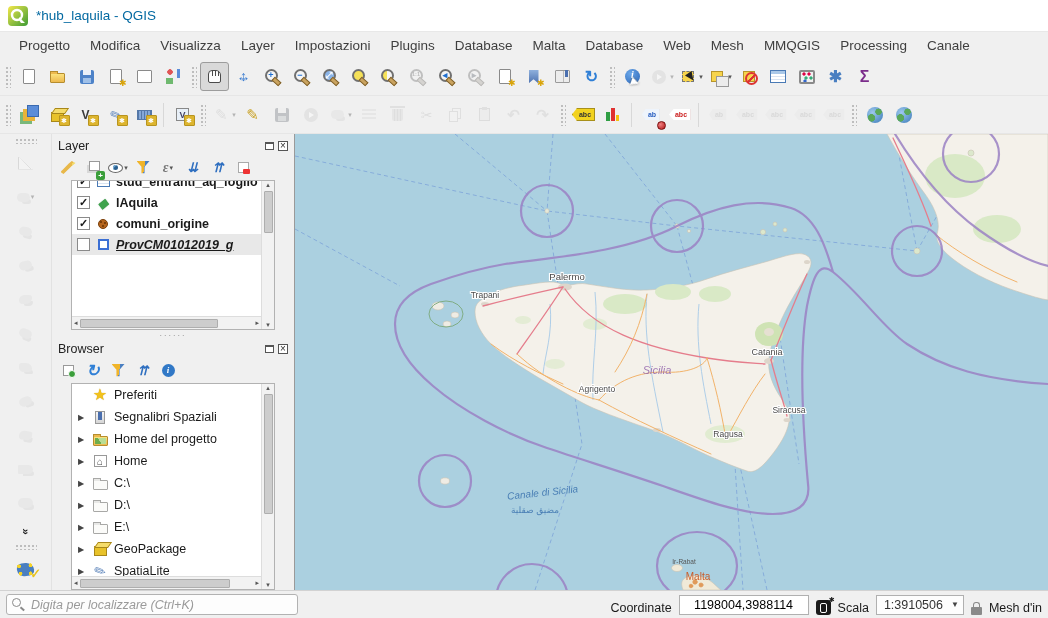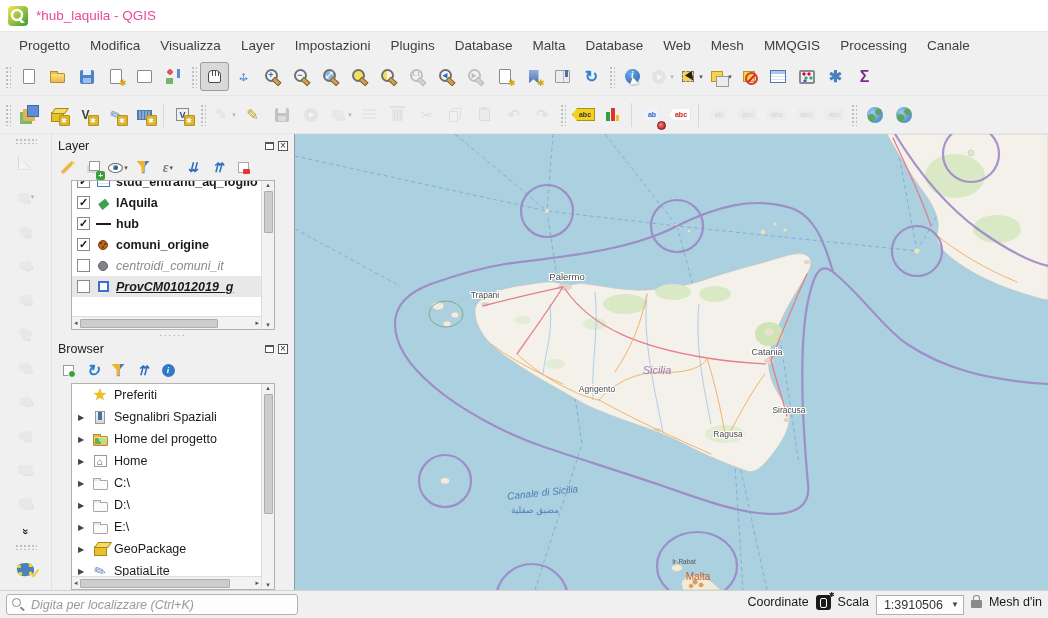--- a/index.html
+++ b/index.html
@@ -1,20 +1,20 @@
 <!DOCTYPE html>
 <html><head>
 <meta charset="utf-8">
 <style>
 *{margin:0;padding:0;box-sizing:border-box}
 body{font-family:"Liberation Sans",sans-serif;background:#fff}
 .app{position:relative;width:1048px;height:618px;background:#f0f0f0;overflow:hidden;font-size:13px;color:#333}
 
 .titlebar{height:32px;background:#fff;display:flex;align-items:center;padding-left:8px;gap:8px;border-bottom:1px solid #e8e8e8}
-.titlebar .wtitle{font-size:13.5px;color:#ec4899}
+.titlebar .wtitle{font-size:13.5px;color:#0369a1}
 
 .menubar{height:26px;background:#f0f0f0;display:flex;align-items:center;padding-left:10px;gap:2px}
 .mi{padding:3px 9px;color:#3f3f3f;font-size:13.5px;cursor:default}
 
 .toolbar{height:38px;background:#f0f0f0;display:flex;align-items:center;padding:0 2px;border-bottom:1px solid #e6e6e6}
 .hdl{width:6px;height:22px;background:radial-gradient(#bdbdbd 1px,transparent 1.2px) 0 0/4px 4px;margin:0 3px;flex:none}
 .sep{width:1px;height:24px;background:#d8d8d8;margin:0 4px;flex:none}
 .tbtn{width:29px;height:29px;border-radius:3px;display:flex;align-items:center;justify-content:center;position:relative;flex:none}
 .tbtn.active{background:#d9d9d9;border:1px solid #9c9c9c}
 .dd{font-size:7px;color:#555;margin-left:1px;flex:none}
@@ -157,21 +157,21 @@
 .map svg{display:block}
 .mlbl{stroke:#fff;stroke-width:2.2px;paint-order:stroke;fill:#4a4a4a;font-family:"Liberation Sans",sans-serif}
 
 .statusbar{height:28px;background:#f0f0f0;border-top:1px solid #d2d2d2;display:flex;align-items:center;padding:0 6px;gap:8px;white-space:nowrap;overflow:hidden}
 .locator{position:relative;width:292px;flex:none}
 .locator input{width:100%;height:21px;border:1px solid #b2b2b2;border-radius:3px;background:#fdfdfd;padding:0 6px 0 24px;font-size:12.5px;font-family:"Liberation Sans",sans-serif}
 .locator input::placeholder{color:#9a9a9a;font-style:italic}
 .mgs{position:absolute;left:6px;top:4px;width:13px;height:13px}
 .mgs::before{content:"";position:absolute;left:0;top:0;width:7px;height:7px;border:1.5px solid #8a8a8a;border-radius:50%}
 .mgs::after{content:"";position:absolute;width:5px;height:1.5px;background:#8a8a8a;right:0;bottom:2px;transform:rotate(42deg)}
-.sright{margin-left:auto;display:flex;align-items:flex-start;gap:7px}
+.sright{margin-left:auto;display:flex;align-items:flex-end;gap:7px}
 .slabel{font-size:12.5px;color:#1a1a1a}
 .coordbox{width:130px;height:20px;border:1px solid #b0b0b0;background:#fff;text-align:center;font-size:12.5px;font-family:"Liberation Sans",sans-serif}
 .scalebox{height:20px;border:1px solid #b0b0b0;background:#fdfdfd;display:flex;align-items:center;padding:0 4px 0 7px;gap:8px;font-size:12.5px}
 .scalebox .da{font-size:8px;color:#444}
 .ext{width:15px;height:15px;background:#1a1a1a;border-radius:3px;position:relative}
 .ext::before{content:"";position:absolute;left:4px;top:3px;width:5px;height:8px;border:1.5px solid #fff;border-radius:2px}
 .ext::after{content:"✱";position:absolute;top:-4px;right:-4px;font-size:7px;color:#1a1a1a}
 .lck{width:11px;height:8px;background:#8a8a8a;border-radius:1px;position:relative;margin-top:5px}
 .lck::before{content:"";position:absolute;top:-5px;left:2px;width:5px;height:5px;border:1.5px solid #8a8a8a;border-bottom:0;border-radius:3px 3px 0 0}
 .clip{overflow:hidden;max-width:74px}
@@ -635,37 +635,23 @@
             <div class="lrow">
               <span class="cb on"></span>
               <span class="symw">
                   <i class="syD">◆</i>
                 </span>
               <span class="lname">lAquila</span>
             </div>
             <div class="lrow">
               <span class="cb on"></span>
               <span class="symw">
-                  <i class="syL"></i>
-                </span>
-              <span class="lname">hub</span>
-            </div>
-            <div class="lrow">
-              <span class="cb on"></span>
-              <span class="symw">
                   <i class="syO"></i>
                 </span>
               <span class="lname">comuni_origine</span>
-            </div>
-            <div class="lrow">
-              <span class="cb"></span>
-              <span class="symw">
-                  <i class="syG"></i>
-                </span>
-              <span class="lname itg">centroidi_comuni_it</span>
             </div>
             <div class="lrow selrow">
               <span class="cb"></span>
               <span class="symw">
                   <i class="syS"></i>
                 </span>
               <span class="lname uib">ProvCM01012019_g</span>
             </div>
           </div>
           <div class="vsb">
@@ -914,20 +900,21 @@
     </div>
   </div>
 
   <div class="statusbar">
     <span class="locator">
       <span class="mgs"></span>
       <input type="text" placeholder="Digita per localizzare (Ctrl+K)" style="">
     </span>
     <span class="sright">
       <span class="slabel">Coordinate</span>
+      <input class="coordbox" type="text" value="1198004,3988114" style="">
       <span class="ext"></span>
       <span class="slabel">Scala</span>
       <span class="scalebox">
         <span>1:3910506</span>
         <span class="da">▼</span>
       </span>
       <span class="lck"></span>
       <span class="slabel clip">Mesh d'in</span>
     </span>
   </div>

